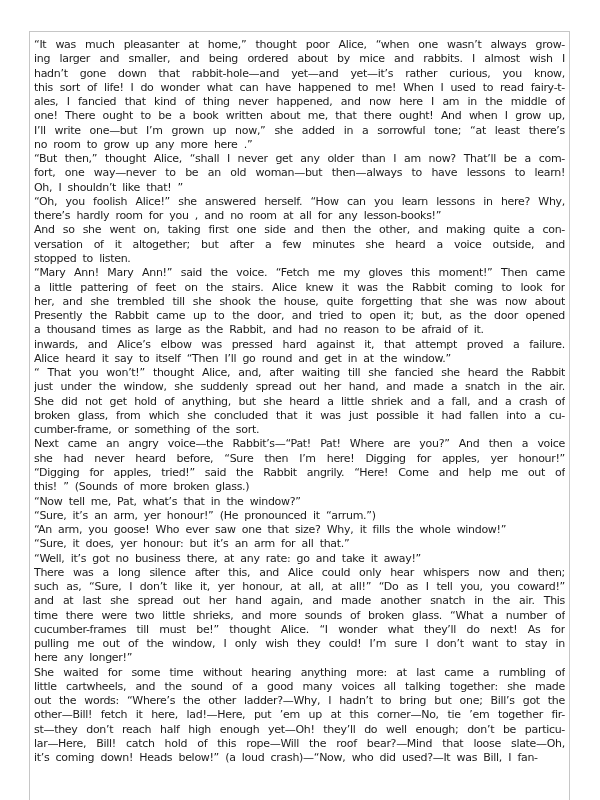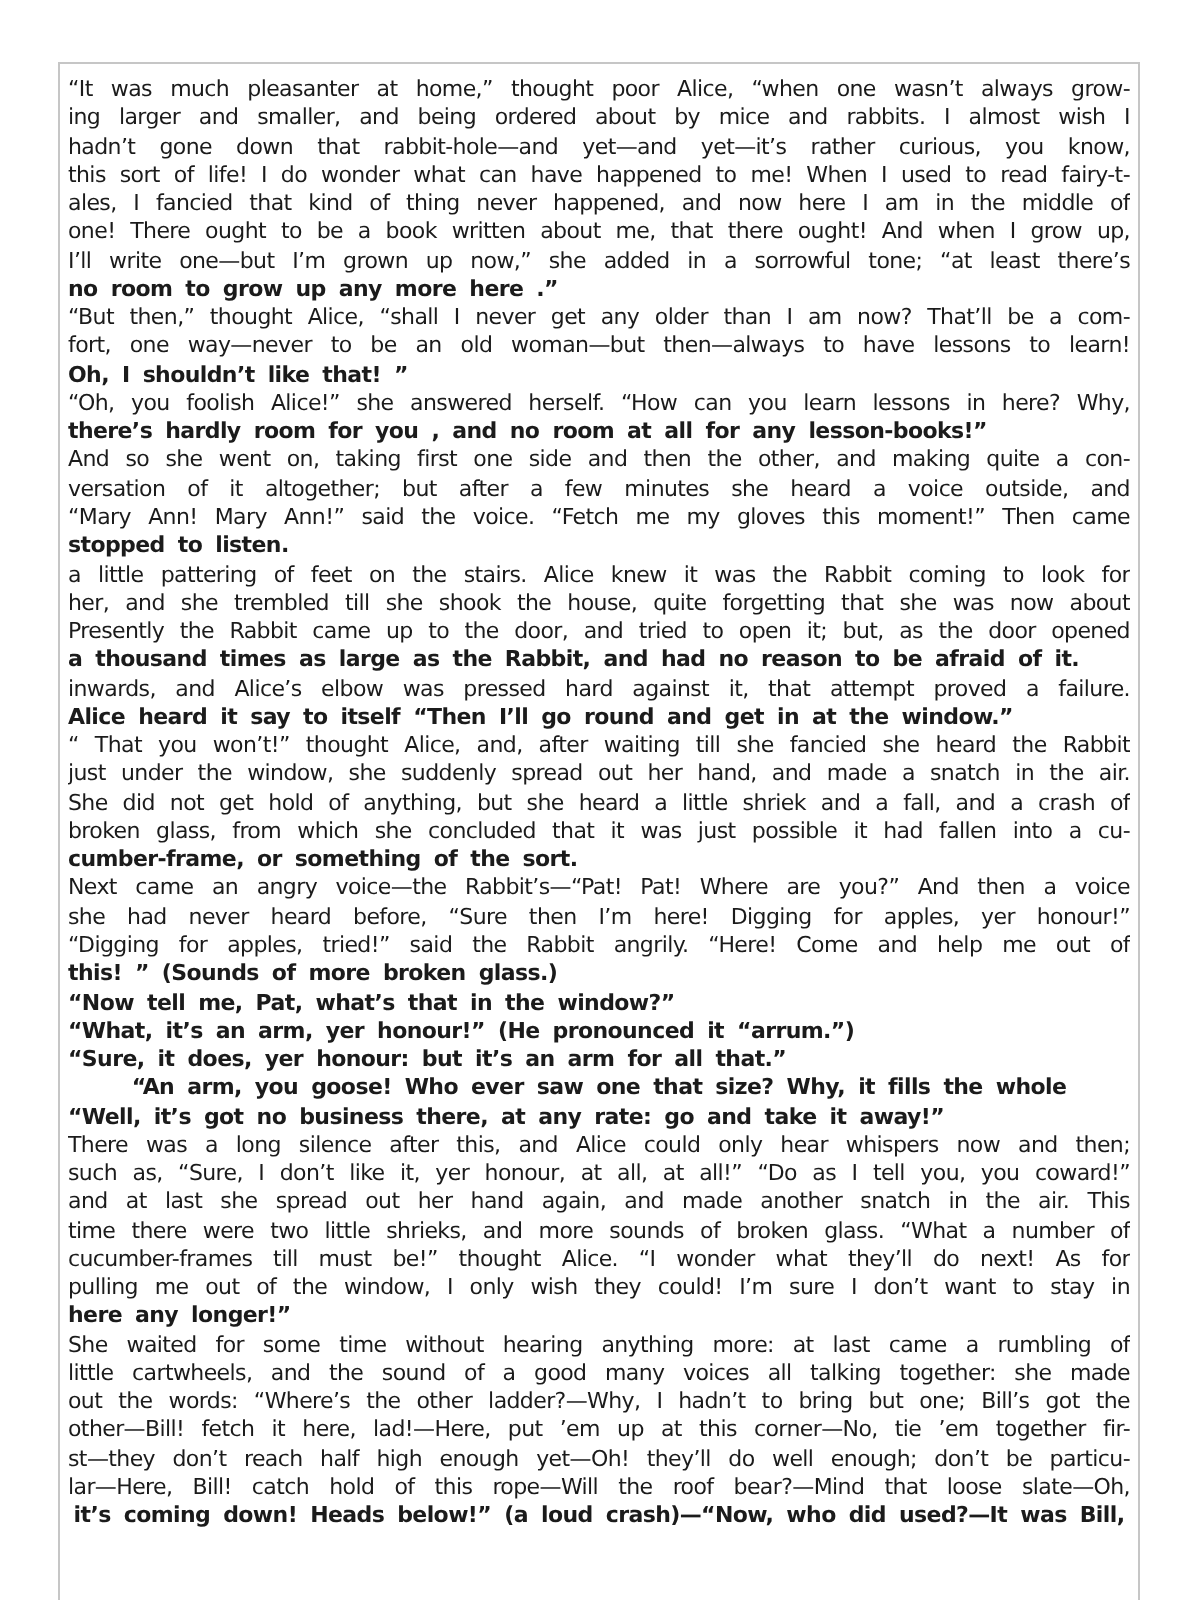--- a/index.html
+++ b/index.html
@@ -35,21 +35,20 @@
     color: #1b1b1b;
     text-align: justify;
     text-align-last: justify;
     height: 14.28px;
     overflow: hidden;
   }
   .line.last {
     text-align: center;
     text-align-last: left;
     word-spacing: 3px;
-    font-weight: bold;
   }
 </style>
 </head>
 <body>
 
 <div class="page">
   <div class="textblock">
     <div class="line">“It was much pleasanter at home,” thought poor Alice, “when one wasn’t always grow-</div>
       <div class="line">ing larger and smaller, and being ordered about by mice and rabbits. I almost wish I</div>
       <div class="line">hadn’t gone down that rabbit-hole—and yet—and yet—it’s rather curious, you know,</div>
@@ -58,41 +57,41 @@
       <div class="line">one! There ought to be a book written about me, that there ought! And when I grow up,</div>
       <div class="line">I’ll write one—but I’m grown up now,” she added in a sorrowful tone; “at least there’s</div>
       <div class="line last">no room to grow up any more here .”</div>
       <div class="line">“But then,” thought Alice, “shall I never get any older than I am now? That’ll be a com-</div>
       <div class="line">fort, one way—never to be an old woman—but then—always to have lessons to learn!</div>
       <div class="line last">Oh, I shouldn’t like that! ”</div>
       <div class="line">“Oh, you foolish Alice!” she answered herself. “How can you learn lessons in here? Why,</div>
       <div class="line last">there’s hardly room for you , and no room at all for any lesson-books!”</div>
       <div class="line">And so she went on, taking first one side and then the other, and making quite a con-</div>
       <div class="line">versation of it altogether; but after a few minutes she heard a voice outside, and</div>
+      <div class="line last">stopped to listen.</div>
       <div class="line">“Mary Ann! Mary Ann!” said the voice. “Fetch me my gloves this moment!” Then came</div>
-      <div class="line last">stopped to listen.</div>
       <div class="line">a little pattering of feet on the stairs. Alice knew it was the Rabbit coming to look for</div>
       <div class="line">her, and she trembled till she shook the house, quite forgetting that she was now about</div>
       <div class="line">Presently the Rabbit came up to the door, and tried to open it; but, as the door opened</div>
       <div class="line last">a thousand times as large as the Rabbit, and had no reason to be afraid of it.</div>
       <div class="line">inwards, and Alice’s elbow was pressed hard against it, that attempt proved a failure.</div>
       <div class="line last">Alice heard it say to itself “Then I’ll go round and get in at the window.”</div>
       <div class="line">“ That you won’t!” thought Alice, and, after waiting till she fancied she heard the Rabbit</div>
       <div class="line">just under the window, she suddenly spread out her hand, and made a snatch in the air.</div>
       <div class="line">She did not get hold of anything, but she heard a little shriek and a fall, and a crash of</div>
       <div class="line">broken glass, from which she concluded that it was just possible it had fallen into a cu-</div>
       <div class="line last">cumber-frame, or something of the sort.</div>
       <div class="line">Next came an angry voice—the Rabbit’s—“Pat! Pat! Where are you?” And then a voice</div>
       <div class="line">she had never heard before, “Sure then I’m here! Digging for apples, yer honour!”</div>
       <div class="line">“Digging for apples, tried!” said the Rabbit angrily. “Here! Come and help me out of</div>
       <div class="line last">this! ” (Sounds of more broken glass.)</div>
       <div class="line last">“Now tell me, Pat, what’s that in the window?”</div>
-      <div class="line last">“What, it’s an arm, yer honour!” (He pronounced it “arrum.”)</div>
+      <div class="line last">“Sure, it’s an arm, yer honour!” (He pronounced it “arrum.”)</div>
+      <div class="line last">“An arm, you goose! Who ever saw one that size? Why, it fills the whole window!”</div>
       <div class="line last">“Sure, it does, yer honour: but it’s an arm for all that.”</div>
-      <div class="line last">“An arm, you goose! Who ever saw one that size? Why, it fills the whole window!”</div>
       <div class="line last">“Well, it’s got no business there, at any rate: go and take it away!”</div>
       <div class="line">There was a long silence after this, and Alice could only hear whispers now and then;</div>
       <div class="line">such as, “Sure, I don’t like it, yer honour, at all, at all!” “Do as I tell you, you coward!”</div>
       <div class="line">and at last she spread out her hand again, and made another snatch in the air. This</div>
       <div class="line">time there were two little shrieks, and more sounds of broken glass. “What a number of</div>
       <div class="line">cucumber-frames till must be!” thought Alice. “I wonder what they’ll do next! As for</div>
       <div class="line">pulling me out of the window, I only wish they could! I’m sure I don’t want to stay in</div>
       <div class="line last">here any longer!”</div>
       <div class="line">She waited for some time without hearing anything more: at last came a rumbling of</div>
       <div class="line">little cartwheels, and the sound of a good many voices all talking together: she made</div>

